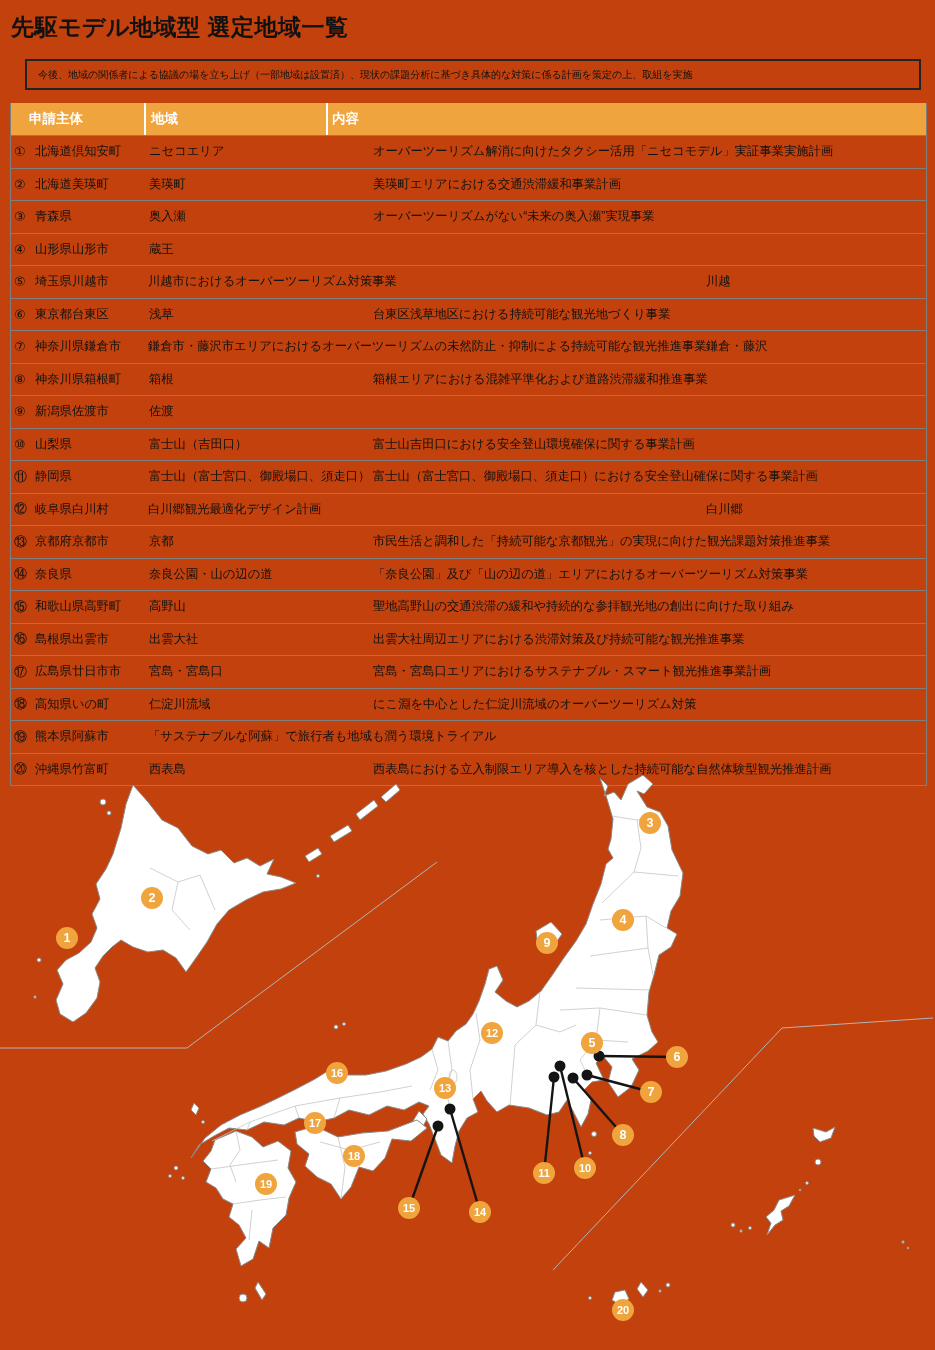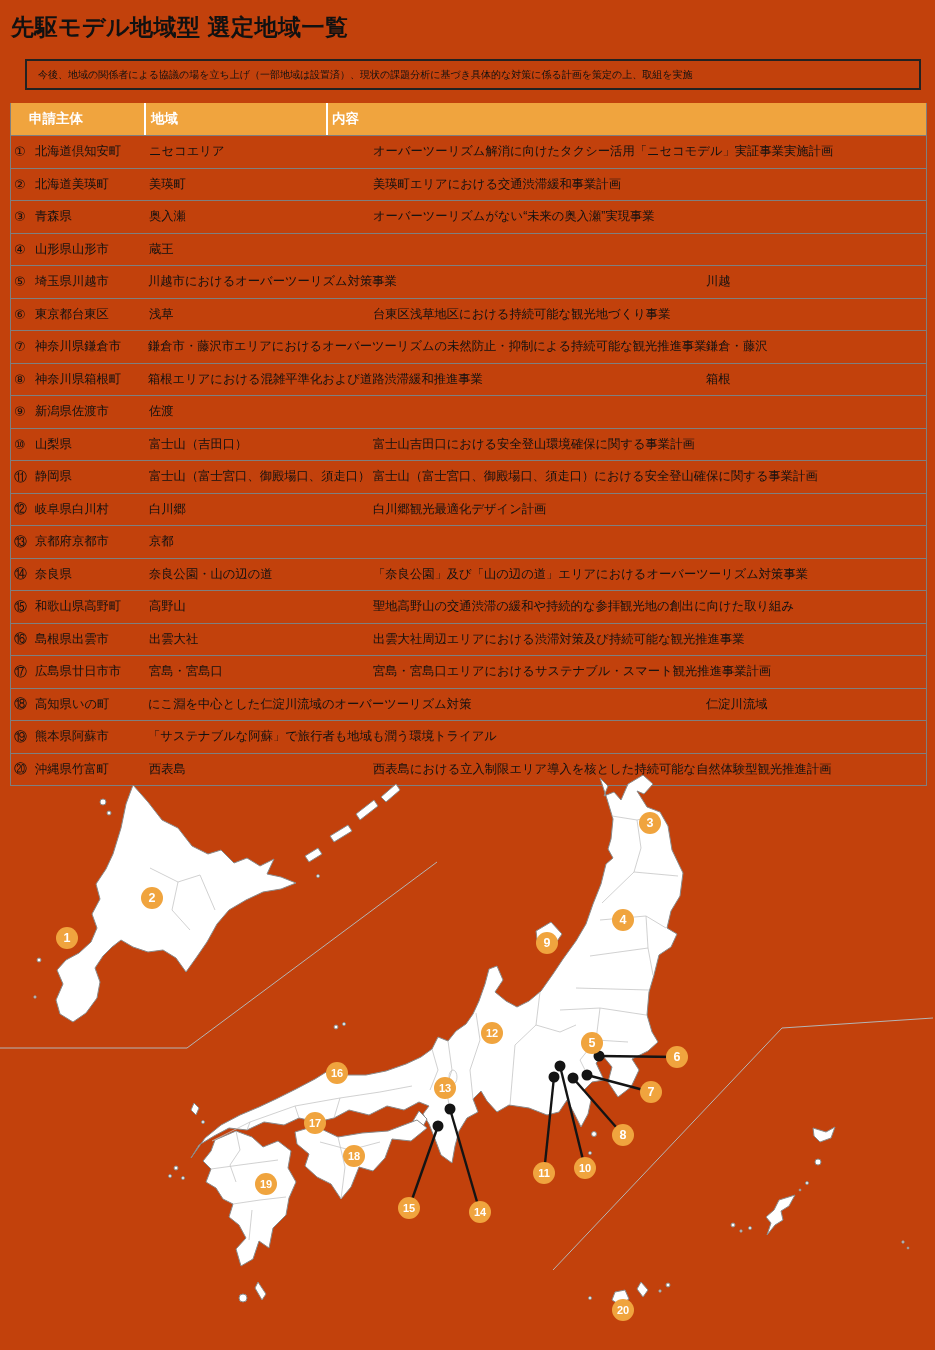--- a/index.html
+++ b/index.html
@@ -99,22 +99,22 @@
       </div>
       <div class="td c3">鎌倉市・藤沢市エリアにおけるオーバーツーリズムの未然防止・抑制による持続可能な観光推進事業</div>
       <div class="td c2">鎌倉・藤沢</div>
     </div>
 
     <div class="trow">
       <div class="td c1">
         <span class="no">⑧</span>
         <span>神奈川県箱根町</span>
       </div>
+      <div class="td c2">箱根</div>
       <div class="td c3">箱根エリアにおける混雑平準化および道路渋滞緩和推進事業</div>
-      <div class="td c2">箱根</div>
     </div>
 
     <div class="trow">
       <div class="td c1">
         <span class="no">⑨</span>
         <span>新潟県佐渡市</span>
       </div>
       <div class="td c2">佐渡</div>
     </div>
 
@@ -134,30 +134,31 @@
       </div>
       <div class="td c2">富士山（富士宮口、御殿場口、須走口）</div>
       <div class="td c3">富士山（富士宮口、御殿場口、須走口）における安全登山確保に関する事業計画</div>
     </div>
 
     <div class="trow">
       <div class="td c1">
         <span class="no">⑫</span>
         <span>岐阜県白川村</span>
       </div>
+      <div class="td c3">白川郷観光最適化デザイン計画</div>
       <div class="td c2">白川郷</div>
-      <div class="td c3">白川郷観光最適化デザイン計画</div>
     </div>
 
     <div class="trow">
       <div class="td c1">
         <span class="no">⑬</span>
         <span>京都府京都市</span>
       </div>
       <div class="td c2">京都</div>
+      <div class="td c3">市民生活と調和した「持続可能な京都観光」の実現に向けた観光課題対策推進事業</div>
     </div>
 
     <div class="trow">
       <div class="td c1">
         <span class="no">⑭</span>
         <span>奈良県</span>
       </div>
       <div class="td c2">奈良公園・山の辺の道</div>
       <div class="td c3">「奈良公園」及び「山の辺の道」エリアにおけるオーバーツーリズム対策事業</div>
     </div>
@@ -187,22 +188,22 @@
       </div>
       <div class="td c2">宮島・宮島口</div>
       <div class="td c3">宮島・宮島口エリアにおけるサステナブル・スマート観光推進事業計画</div>
     </div>
 
     <div class="trow">
       <div class="td c1">
         <span class="no">⑱</span>
         <span>高知県いの町</span>
       </div>
+      <div class="td c2">仁淀川流域</div>
       <div class="td c3">にこ淵を中心とした仁淀川流域のオーバーツーリズム対策</div>
-      <div class="td c2">仁淀川流域</div>
     </div>
 
     <div class="trow">
       <div class="td c1">
         <span class="no">⑲</span>
         <span>熊本県阿蘇市</span>
       </div>
       <div class="td c3">「サステナブルな阿蘇」で旅行者も地域も潤う環境トライアル</div>
     </div>
 

